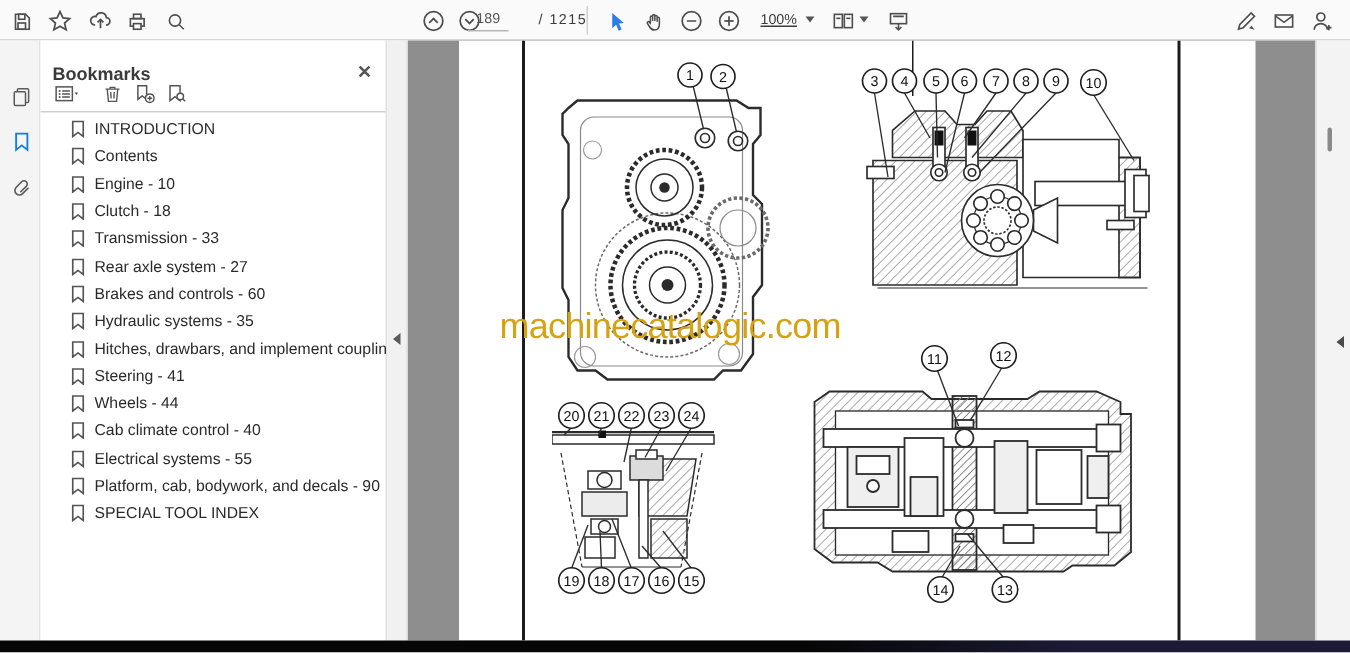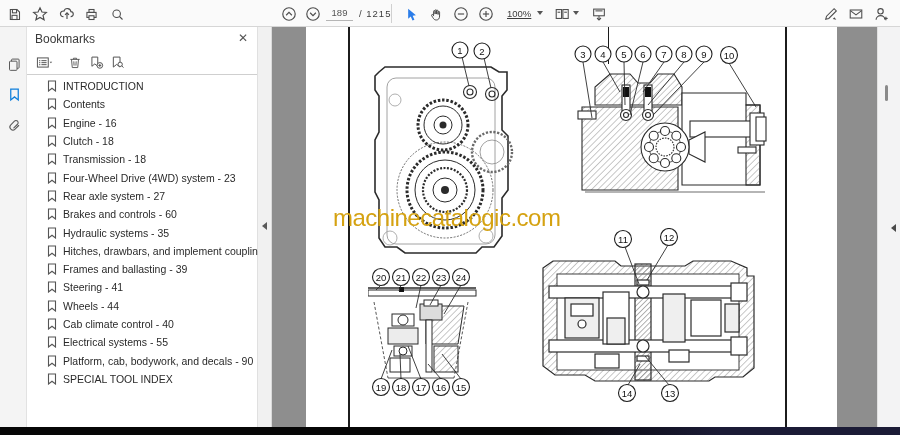--- a/index.html
+++ b/index.html
@@ -3,33 +3,33 @@
 <meta charset="utf-8">
 <style>
   * { margin:0; padding:0; box-sizing:border-box; }
   html,body { width:900px; height:435px; overflow:hidden; font-family:"Liberation Sans", sans-serif; background:#fff; }
   #app { position:relative; width:900px; height:435px; background:#fff; }
 
   
   #toolbar { position:absolute; left:0; top:0; width:900px; height:27px; background:#fafafa; border-bottom:1px solid #d6d6d6; }
   .tbi { position:absolute; top:5px; width:18px; height:18px; display:flex; align-items:center; justify-content:center; }
   .tbi svg { display:block; }
-  #page-box { position:absolute; left:326px; top:5px; width:27px; height:16px; border:none; border-bottom:1px solid #b5b5b5; background:transparent; font-size:9.5px; color:#555; text-align:center; font-family:"Liberation Sans",sans-serif; }
+  #page-box { position:absolute; left:312px; top:5px; width:27px; height:16px; border:none; border-bottom:1px solid #b5b5b5; background:transparent; font-size:9.5px; color:#555; text-align:center; font-family:"Liberation Sans",sans-serif; }
   #page-total { position:absolute; left:359px; top:8px; font-size:9.5px; color:#3c3c3c; letter-spacing:1px; }
   .tb-sep { position:absolute; top:4px; width:1px; height:19px; background:#d0d0d0; }
   #zoom-text { position:absolute; left:507px; top:8px; font-size:9.5px; color:#3c3c3c;text-decoration:underline; }
   .caret { position:absolute; width:0; height:0; border-left:3.5px solid transparent; border-right:3.5px solid transparent; border-top:4px solid #555; }
 
   
   #rail { position:absolute; left:0; top:27px; width:27px; height:400px; background:#f4f4f4; border-right:1px solid #e2e2e2; }
   .rail-btn { position:absolute; left:5px; width:18px; height:18px; display:flex; align-items:center; justify-content:center; }
 
   
   #bm-panel { position:absolute; left:27px; top:27px; width:231px; height:400px; background:#fff; border-right:1px solid #e0e0e0; }
-  #bm-header { position:absolute; left:0; top:0; width:100%; height:22px; }
+  #bm-header { position:absolute; left:0; top:10px; width:100%; height:22px;font-weight:bold; }
   #bm-title { position:absolute; left:8px; top:5px; font-size:12px; color:#3a3a3a; }
   #bm-close { position:absolute; right:9px; top:4px; font-size:12px; color:#555; cursor:default; }
   #bm-tools { position:absolute; left:0; top:22px; width:100%; height:26px; border-bottom:1px solid #cfcfcf; }
   .bm-tool { position:absolute; top:4px; width:18px; height:18px; display:flex; align-items:center; justify-content:center; }
   #bm-list { position:absolute; left:0; top:50px; width:100%; }
   .bm-item { display:flex; align-items:center; height:18.3px; padding-left:20px; }
   .bm-item svg { flex:0 0 auto; margin-right:6px; }
   .bm-item span { font-size:10.5px; color:#2a2a2a; white-space:nowrap; }
 
   
@@ -260,39 +260,33 @@
         <div class="bm-item">
           <svg width="10" height="12" viewBox="0 0 10 12" fill="none" stroke="#555" stroke-width="1.1">
             <path d="M1.5,1 h7 v10 l-3.5,-2.7 l-3.5,2.7 Z"></path>
           </svg>
           <span>Contents</span>
         </div>
         <div class="bm-item">
           <svg width="10" height="12" viewBox="0 0 10 12" fill="none" stroke="#555" stroke-width="1.1">
             <path d="M1.5,1 h7 v10 l-3.5,-2.7 l-3.5,2.7 Z"></path>
           </svg>
-          <span>Engine - 16</span>
+          <span>Engine - 10</span>
         </div>
         <div class="bm-item">
           <svg width="10" height="12" viewBox="0 0 10 12" fill="none" stroke="#555" stroke-width="1.1">
             <path d="M1.5,1 h7 v10 l-3.5,-2.7 l-3.5,2.7 Z"></path>
           </svg>
           <span>Clutch - 18</span>
         </div>
         <div class="bm-item">
           <svg width="10" height="12" viewBox="0 0 10 12" fill="none" stroke="#555" stroke-width="1.1">
             <path d="M1.5,1 h7 v10 l-3.5,-2.7 l-3.5,2.7 Z"></path>
           </svg>
-          <span>Transmission - 18</span>
-        </div>
-        <div class="bm-item">
-          <svg width="10" height="12" viewBox="0 0 10 12" fill="none" stroke="#555" stroke-width="1.1">
-            <path d="M1.5,1 h7 v10 l-3.5,-2.7 l-3.5,2.7 Z"></path>
-          </svg>
-          <span>Four-Wheel Drive (4WD) system - 23</span>
+          <span>Transmission - 33</span>
         </div>
         <div class="bm-item">
           <svg width="10" height="12" viewBox="0 0 10 12" fill="none" stroke="#555" stroke-width="1.1">
             <path d="M1.5,1 h7 v10 l-3.5,-2.7 l-3.5,2.7 Z"></path>
           </svg>
           <span>Rear axle system - 27</span>
         </div>
         <div class="bm-item">
           <svg width="10" height="12" viewBox="0 0 10 12" fill="none" stroke="#555" stroke-width="1.1">
             <path d="M1.5,1 h7 v10 l-3.5,-2.7 l-3.5,2.7 Z"></path>
@@ -303,26 +297,20 @@
           <svg width="10" height="12" viewBox="0 0 10 12" fill="none" stroke="#555" stroke-width="1.1">
             <path d="M1.5,1 h7 v10 l-3.5,-2.7 l-3.5,2.7 Z"></path>
           </svg>
           <span>Hydraulic systems - 35</span>
         </div>
         <div class="bm-item">
           <svg width="10" height="12" viewBox="0 0 10 12" fill="none" stroke="#555" stroke-width="1.1">
             <path d="M1.5,1 h7 v10 l-3.5,-2.7 l-3.5,2.7 Z"></path>
           </svg>
           <span>Hitches, drawbars, and implement couplings - 37</span>
-        </div>
-        <div class="bm-item">
-          <svg width="10" height="12" viewBox="0 0 10 12" fill="none" stroke="#555" stroke-width="1.1">
-            <path d="M1.5,1 h7 v10 l-3.5,-2.7 l-3.5,2.7 Z"></path>
-          </svg>
-          <span>Frames and ballasting - 39</span>
         </div>
         <div class="bm-item">
           <svg width="10" height="12" viewBox="0 0 10 12" fill="none" stroke="#555" stroke-width="1.1">
             <path d="M1.5,1 h7 v10 l-3.5,-2.7 l-3.5,2.7 Z"></path>
           </svg>
           <span>Steering - 41</span>
         </div>
         <div class="bm-item">
           <svg width="10" height="12" viewBox="0 0 10 12" fill="none" stroke="#555" stroke-width="1.1">
             <path d="M1.5,1 h7 v10 l-3.5,-2.7 l-3.5,2.7 Z"></path>

